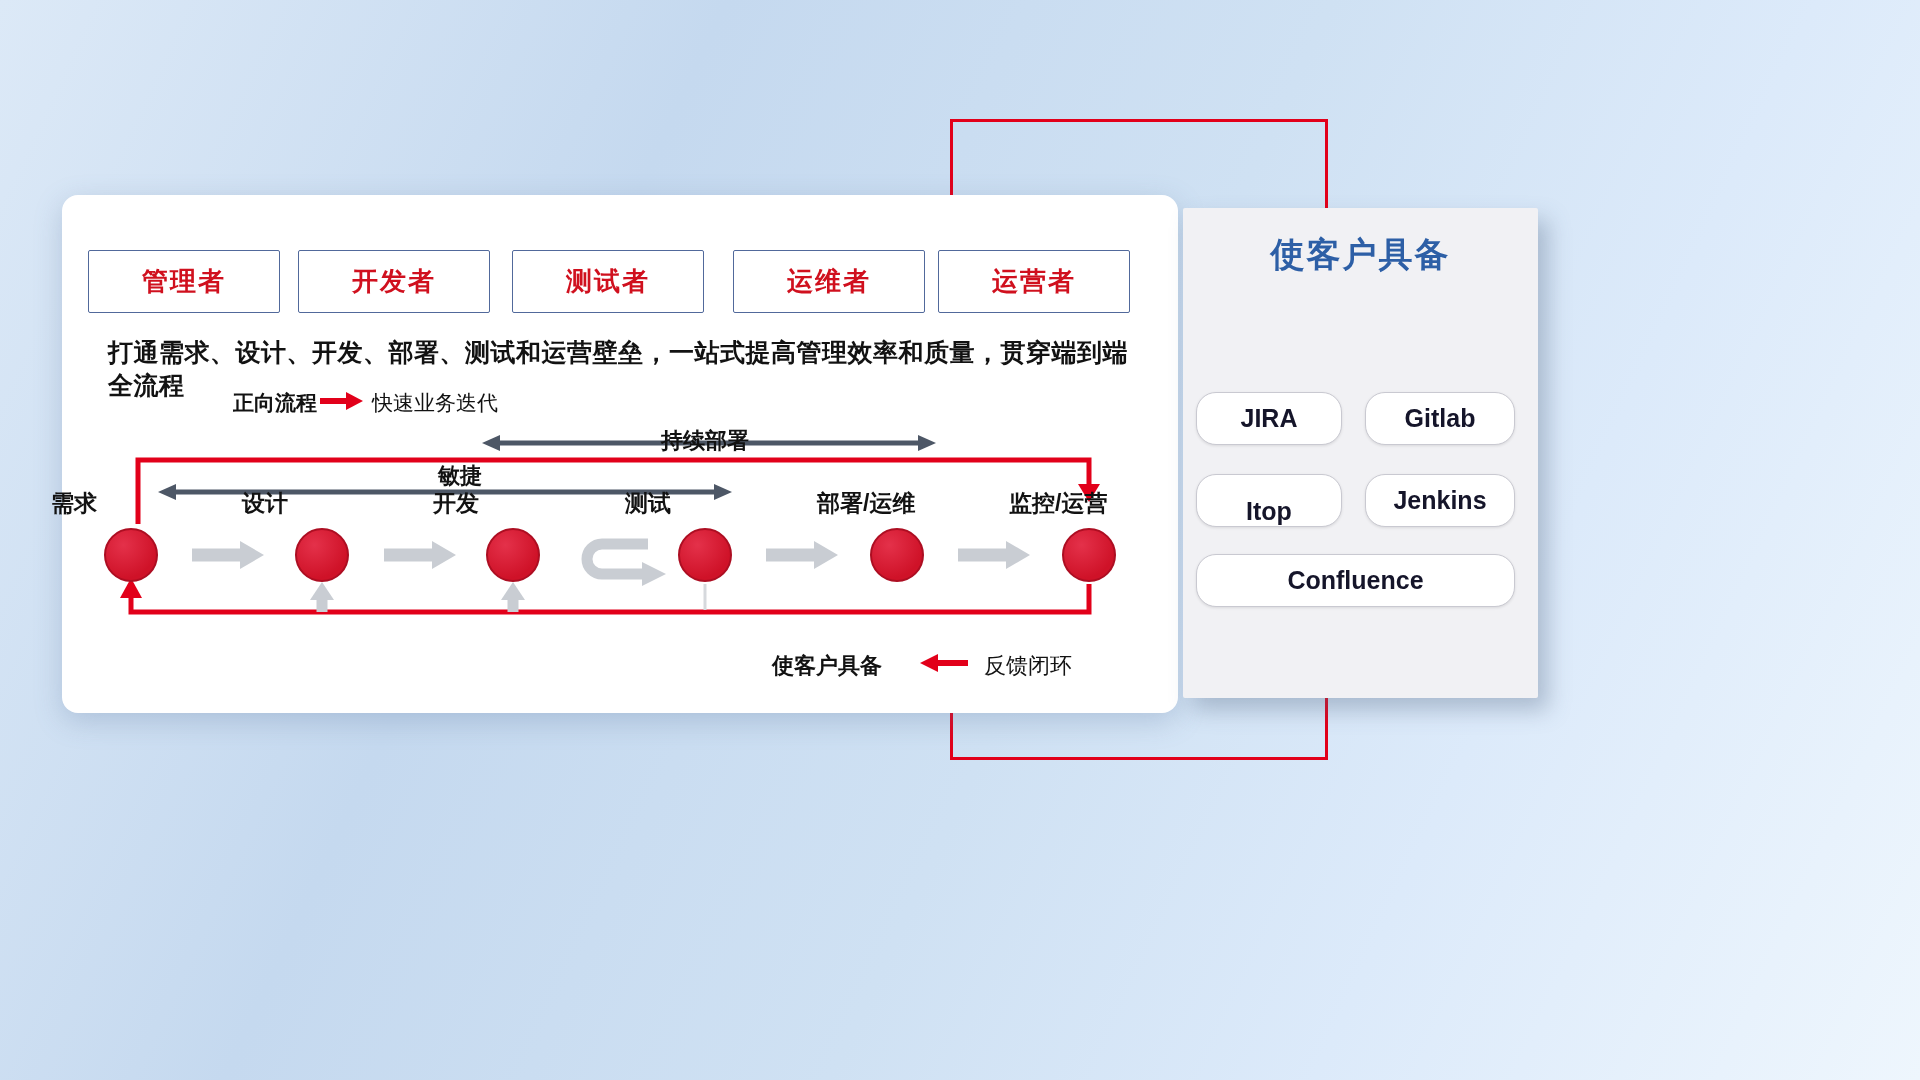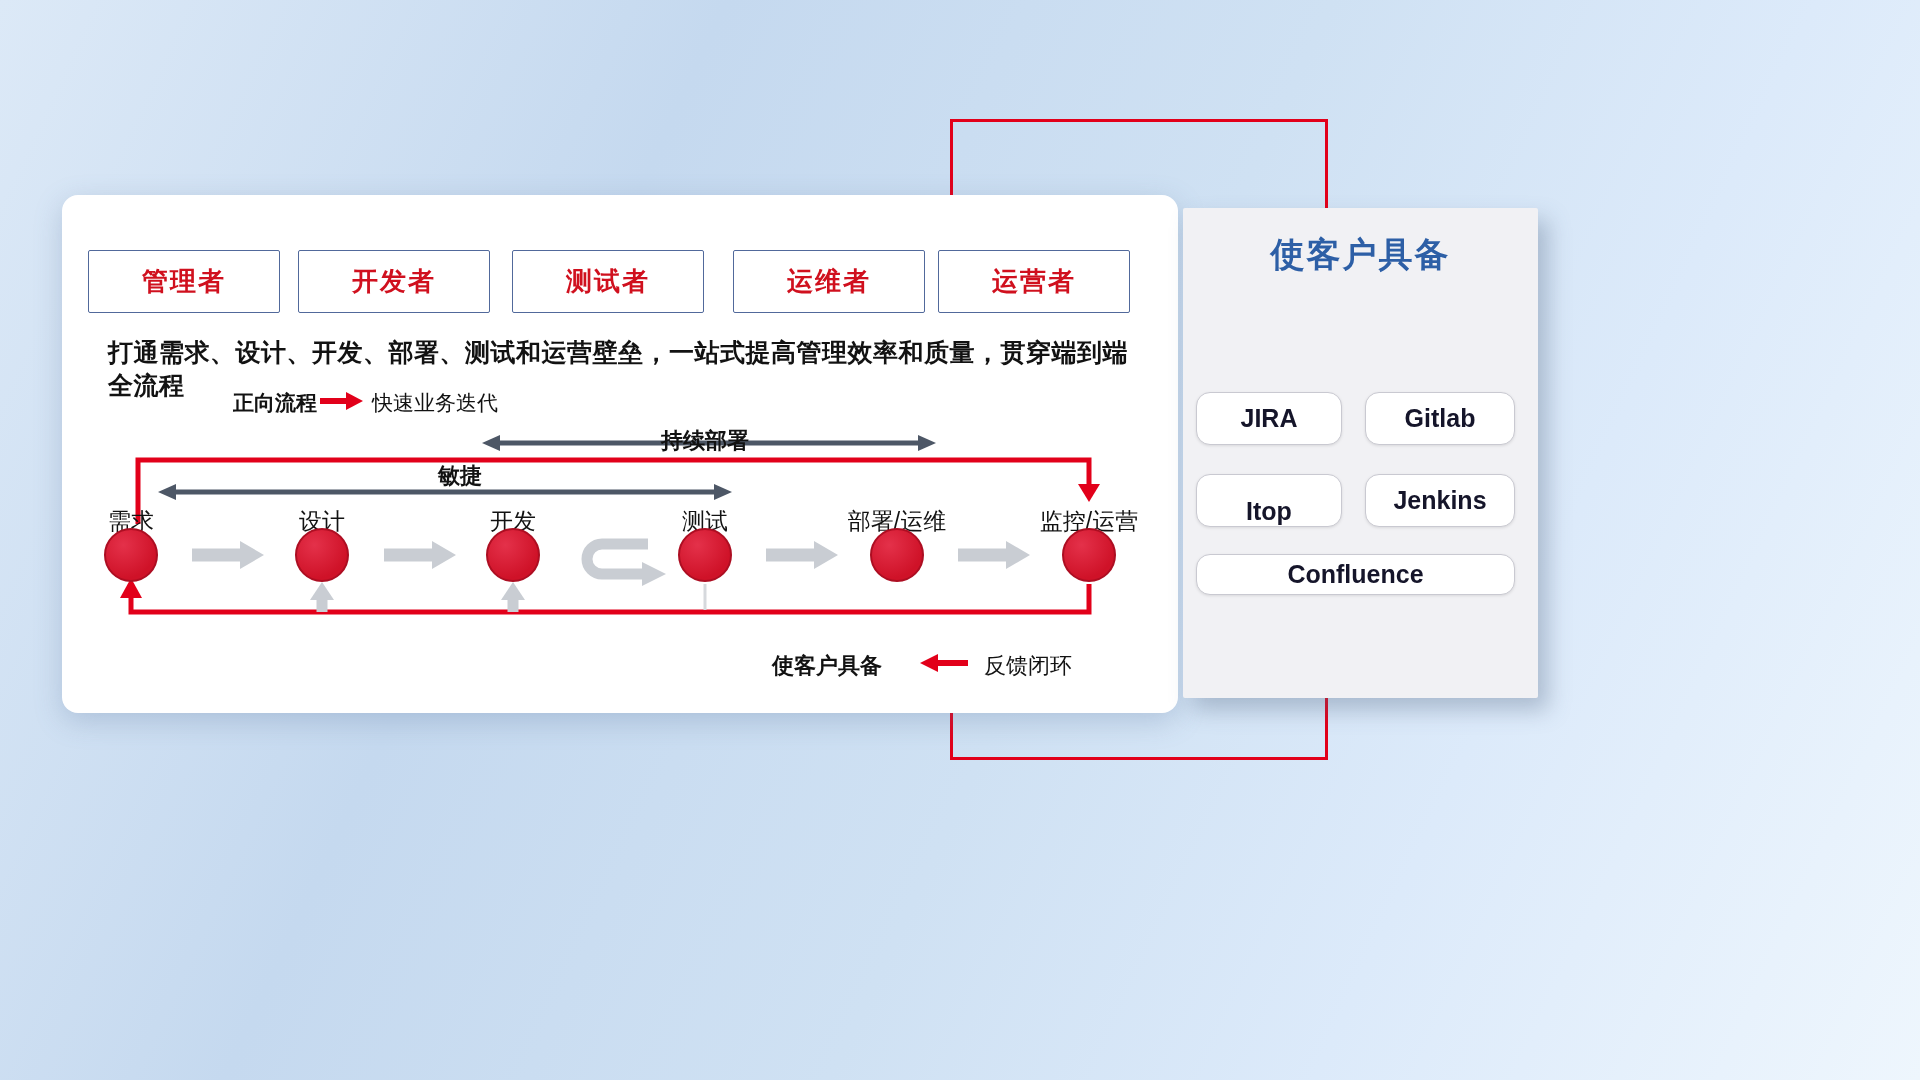--- a/index.html
+++ b/index.html
@@ -28,42 +28,42 @@
   .side-panel {
     position:absolute; left:1183px; top:208px; width:355px; height:490px;
     background:#f1f1f4; border-radius:2px;
     box-shadow:10px 12px 22px rgba(80,100,130,0.35);
     z-index:3;
   }
   .side-title { position:absolute; left:1183px; width:355px; text-align:center;
     color:#2d5fa6; font-weight:700; font-size:34px; letter-spacing:2px; z-index:4; }
   .tool-btn {
     position:absolute; z-index:4;
-    background:#ffffff; border:1px solid #c9c9d1; border-radius:14px;
+    background:#ffffff; border:1px solid #c9c9d1; border-radius:20px;
     display:flex; align-items:center; justify-content:center;
     font-size:25px; font-weight:700; color:#15152a;
     box-shadow:0 1px 3px rgba(0,0,0,0.10);
   }
   
   .role-box {
     position:absolute; top:250px; width:192px; height:63px; z-index:4;
     border:1.5px solid #51699b; border-radius:2px; background:#fff;
     display:flex; align-items:center; justify-content:center;
     color:#d0101e; font-size:26px; font-weight:700; letter-spacing:2px;
   }
   .description {
     position:absolute; left:108px; top:336px; width:1030px; z-index:4;
     color:#121212; font-size:25px; font-weight:700; letter-spacing:0.5px;
   }
   .legend-text-bold { position:absolute; z-index:6; color:#121212; font-size:21px; font-weight:700; }
   .legend-text { position:absolute; z-index:6; color:#121212; font-size:21px; font-weight:500; }
   .flow-label { position:absolute; z-index:6; color:#121212; font-size:22px; font-weight:700; text-align:center; }
   .stage-label {
-    position:absolute; top:506px; width:160px; z-index:6;
-    text-align:center; color:#121212; font-size:23px; font-weight:400;
+    position:absolute; top:488px; width:160px; z-index:6;
+    text-align:left; color:#121212; font-size:23px; font-weight:700;
   }
   .stage-circle {
     position:absolute; top:528px; width:54px; height:54px; z-index:6;
     border-radius:50%;
     background:radial-gradient(circle at 35% 30%, #e4314a, #cf1228 70%);
     border:2px solid #ad0e22;
   }
   .connectors { position:absolute; left:0; top:0; width:1920px; height:1080px; z-index:5; pointer-events:none; }
 </style>
 </head>
@@ -193,17 +193,17 @@
     </div>
   <div class="tool-btn" style="left:1365px; top:392px; width:150px; height:53px;">
       <span>Gitlab</span>
     </div>
   <div class="tool-btn" style="left:1196px; top:474px; width:146px; height:53px;align-items:flex-end;">
       <span>Itop</span>
     </div>
   <div class="tool-btn" style="left:1365px; top:474px; width:150px; height:53px;">
       <span>Jenkins</span>
     </div>
-  <div class="tool-btn" style="left:1196px; top:554px; width:319px; height:41px;">
+  <div class="tool-btn" style="left:1196px; top:554px; width:319px; height:53px;">
       <span>Confluence</span>
     </div>
 
 </div>
 
 </body></html>

